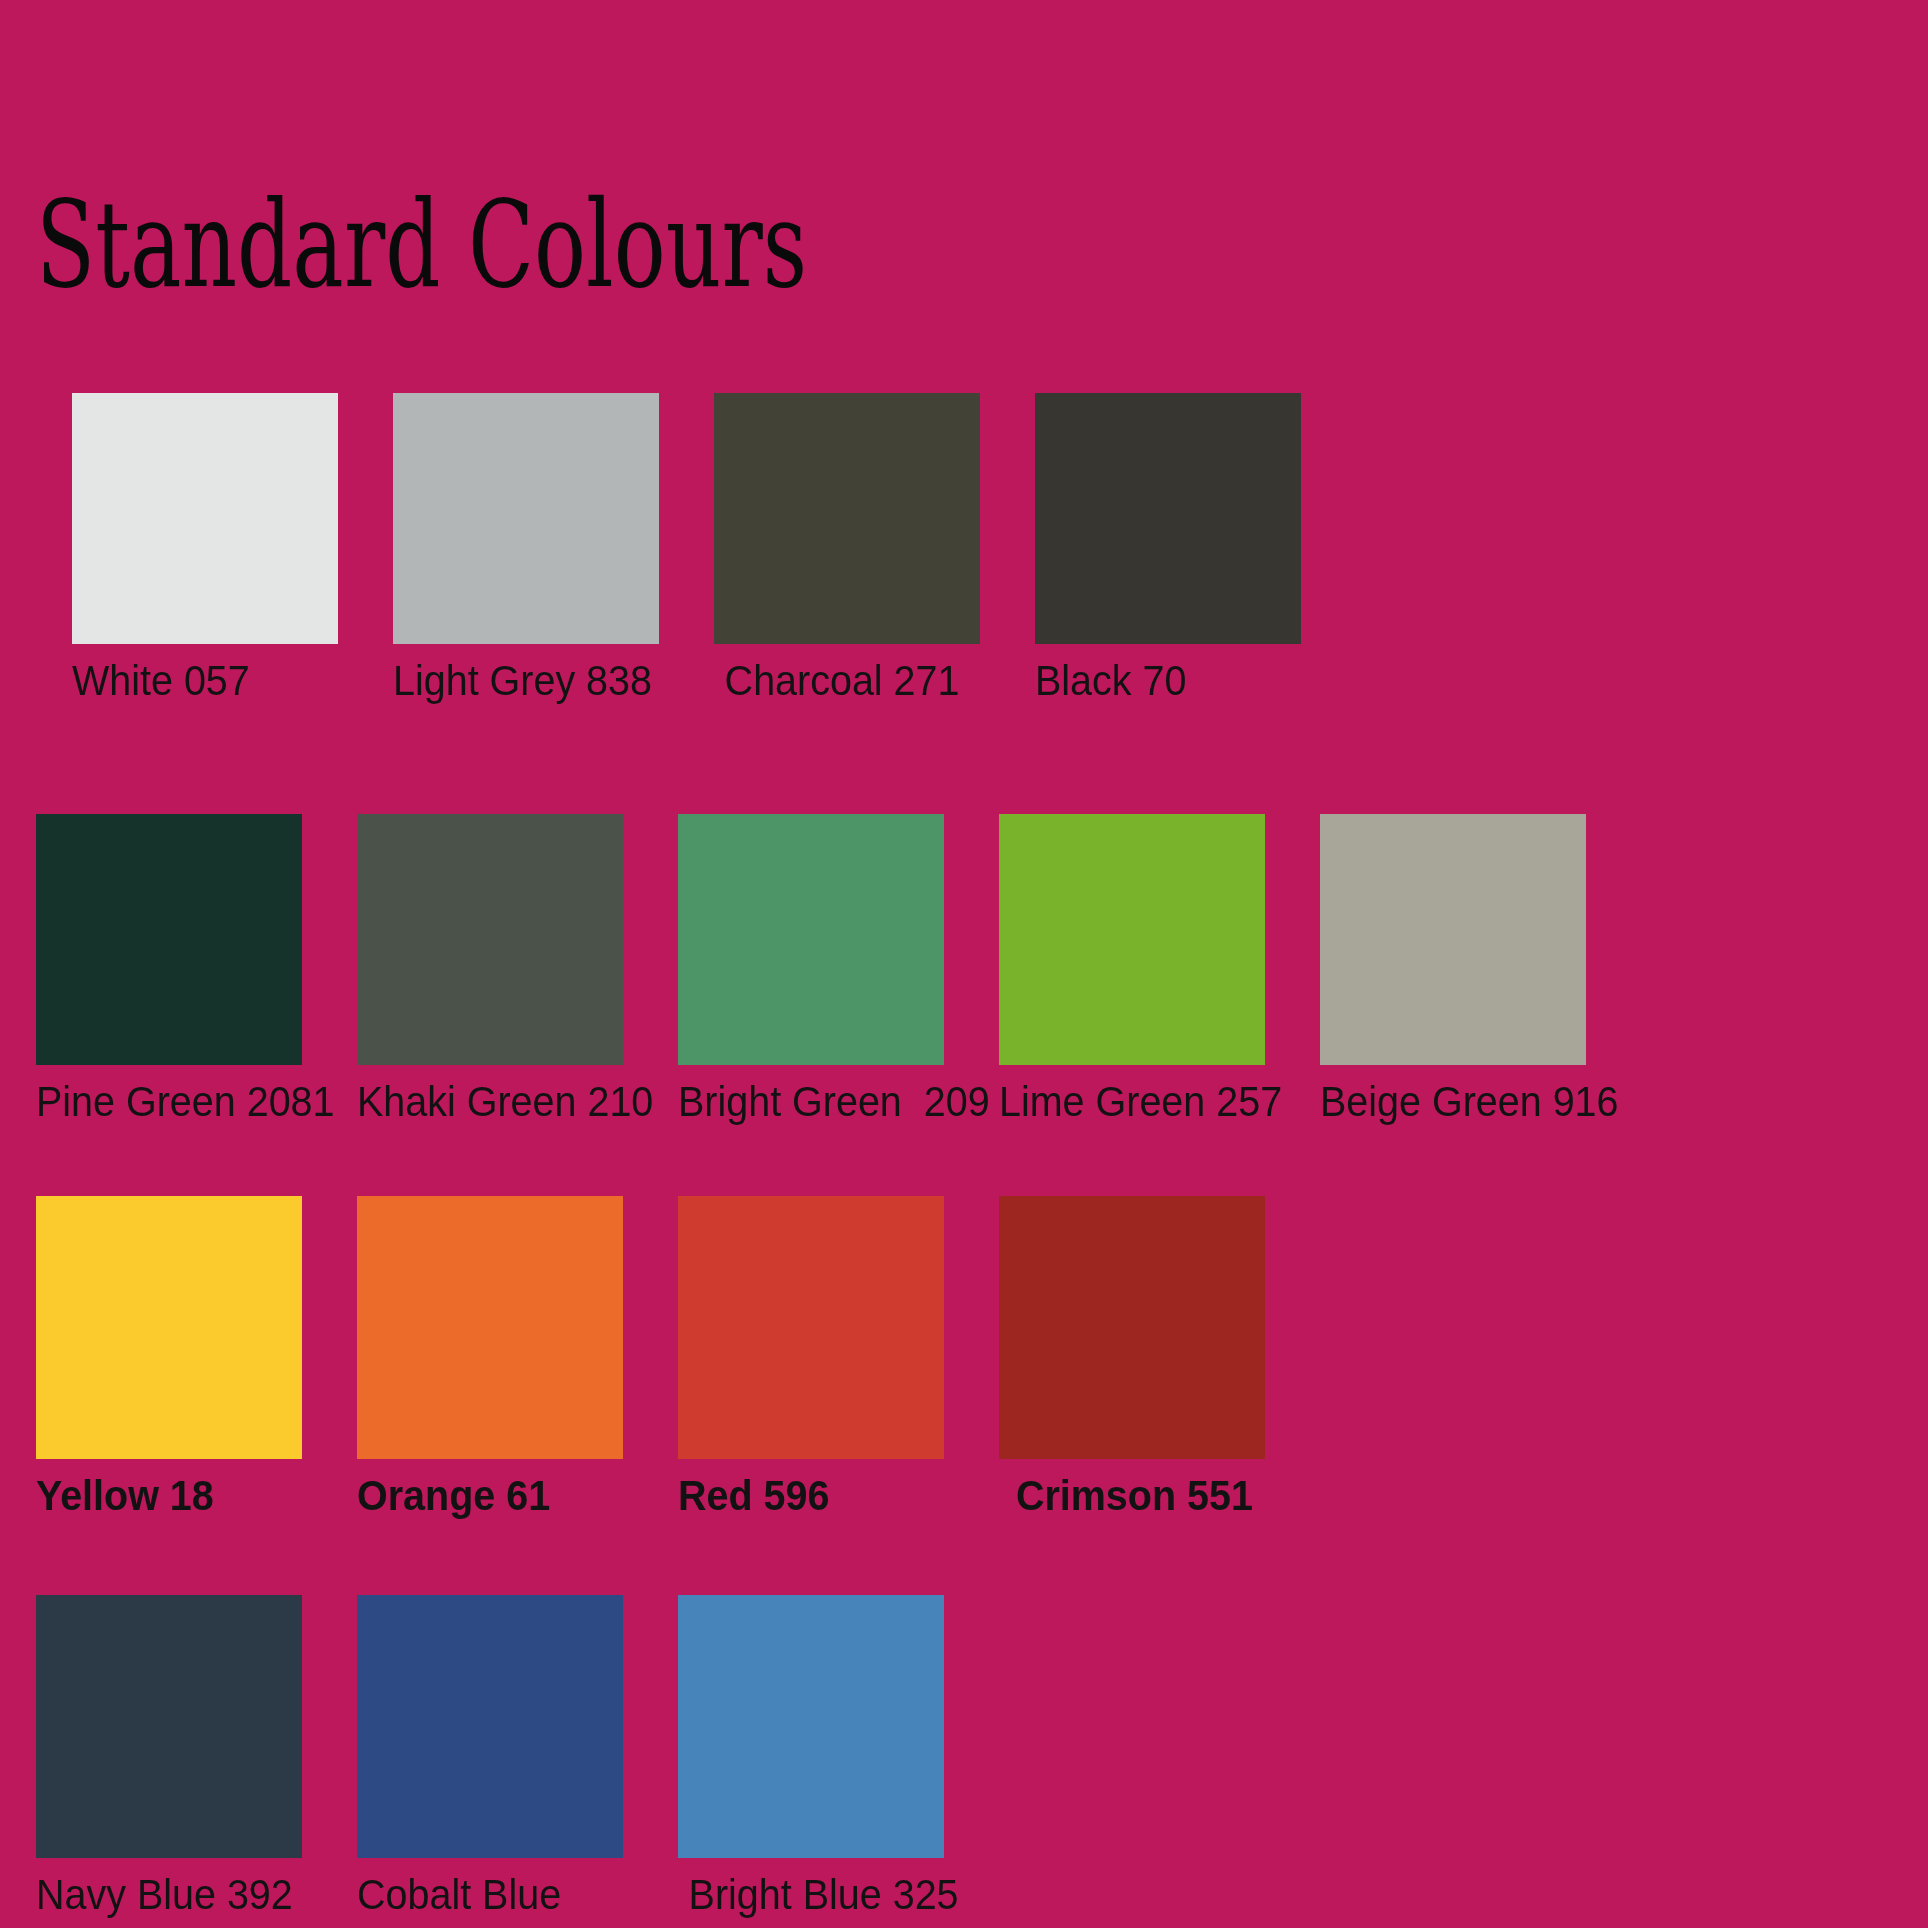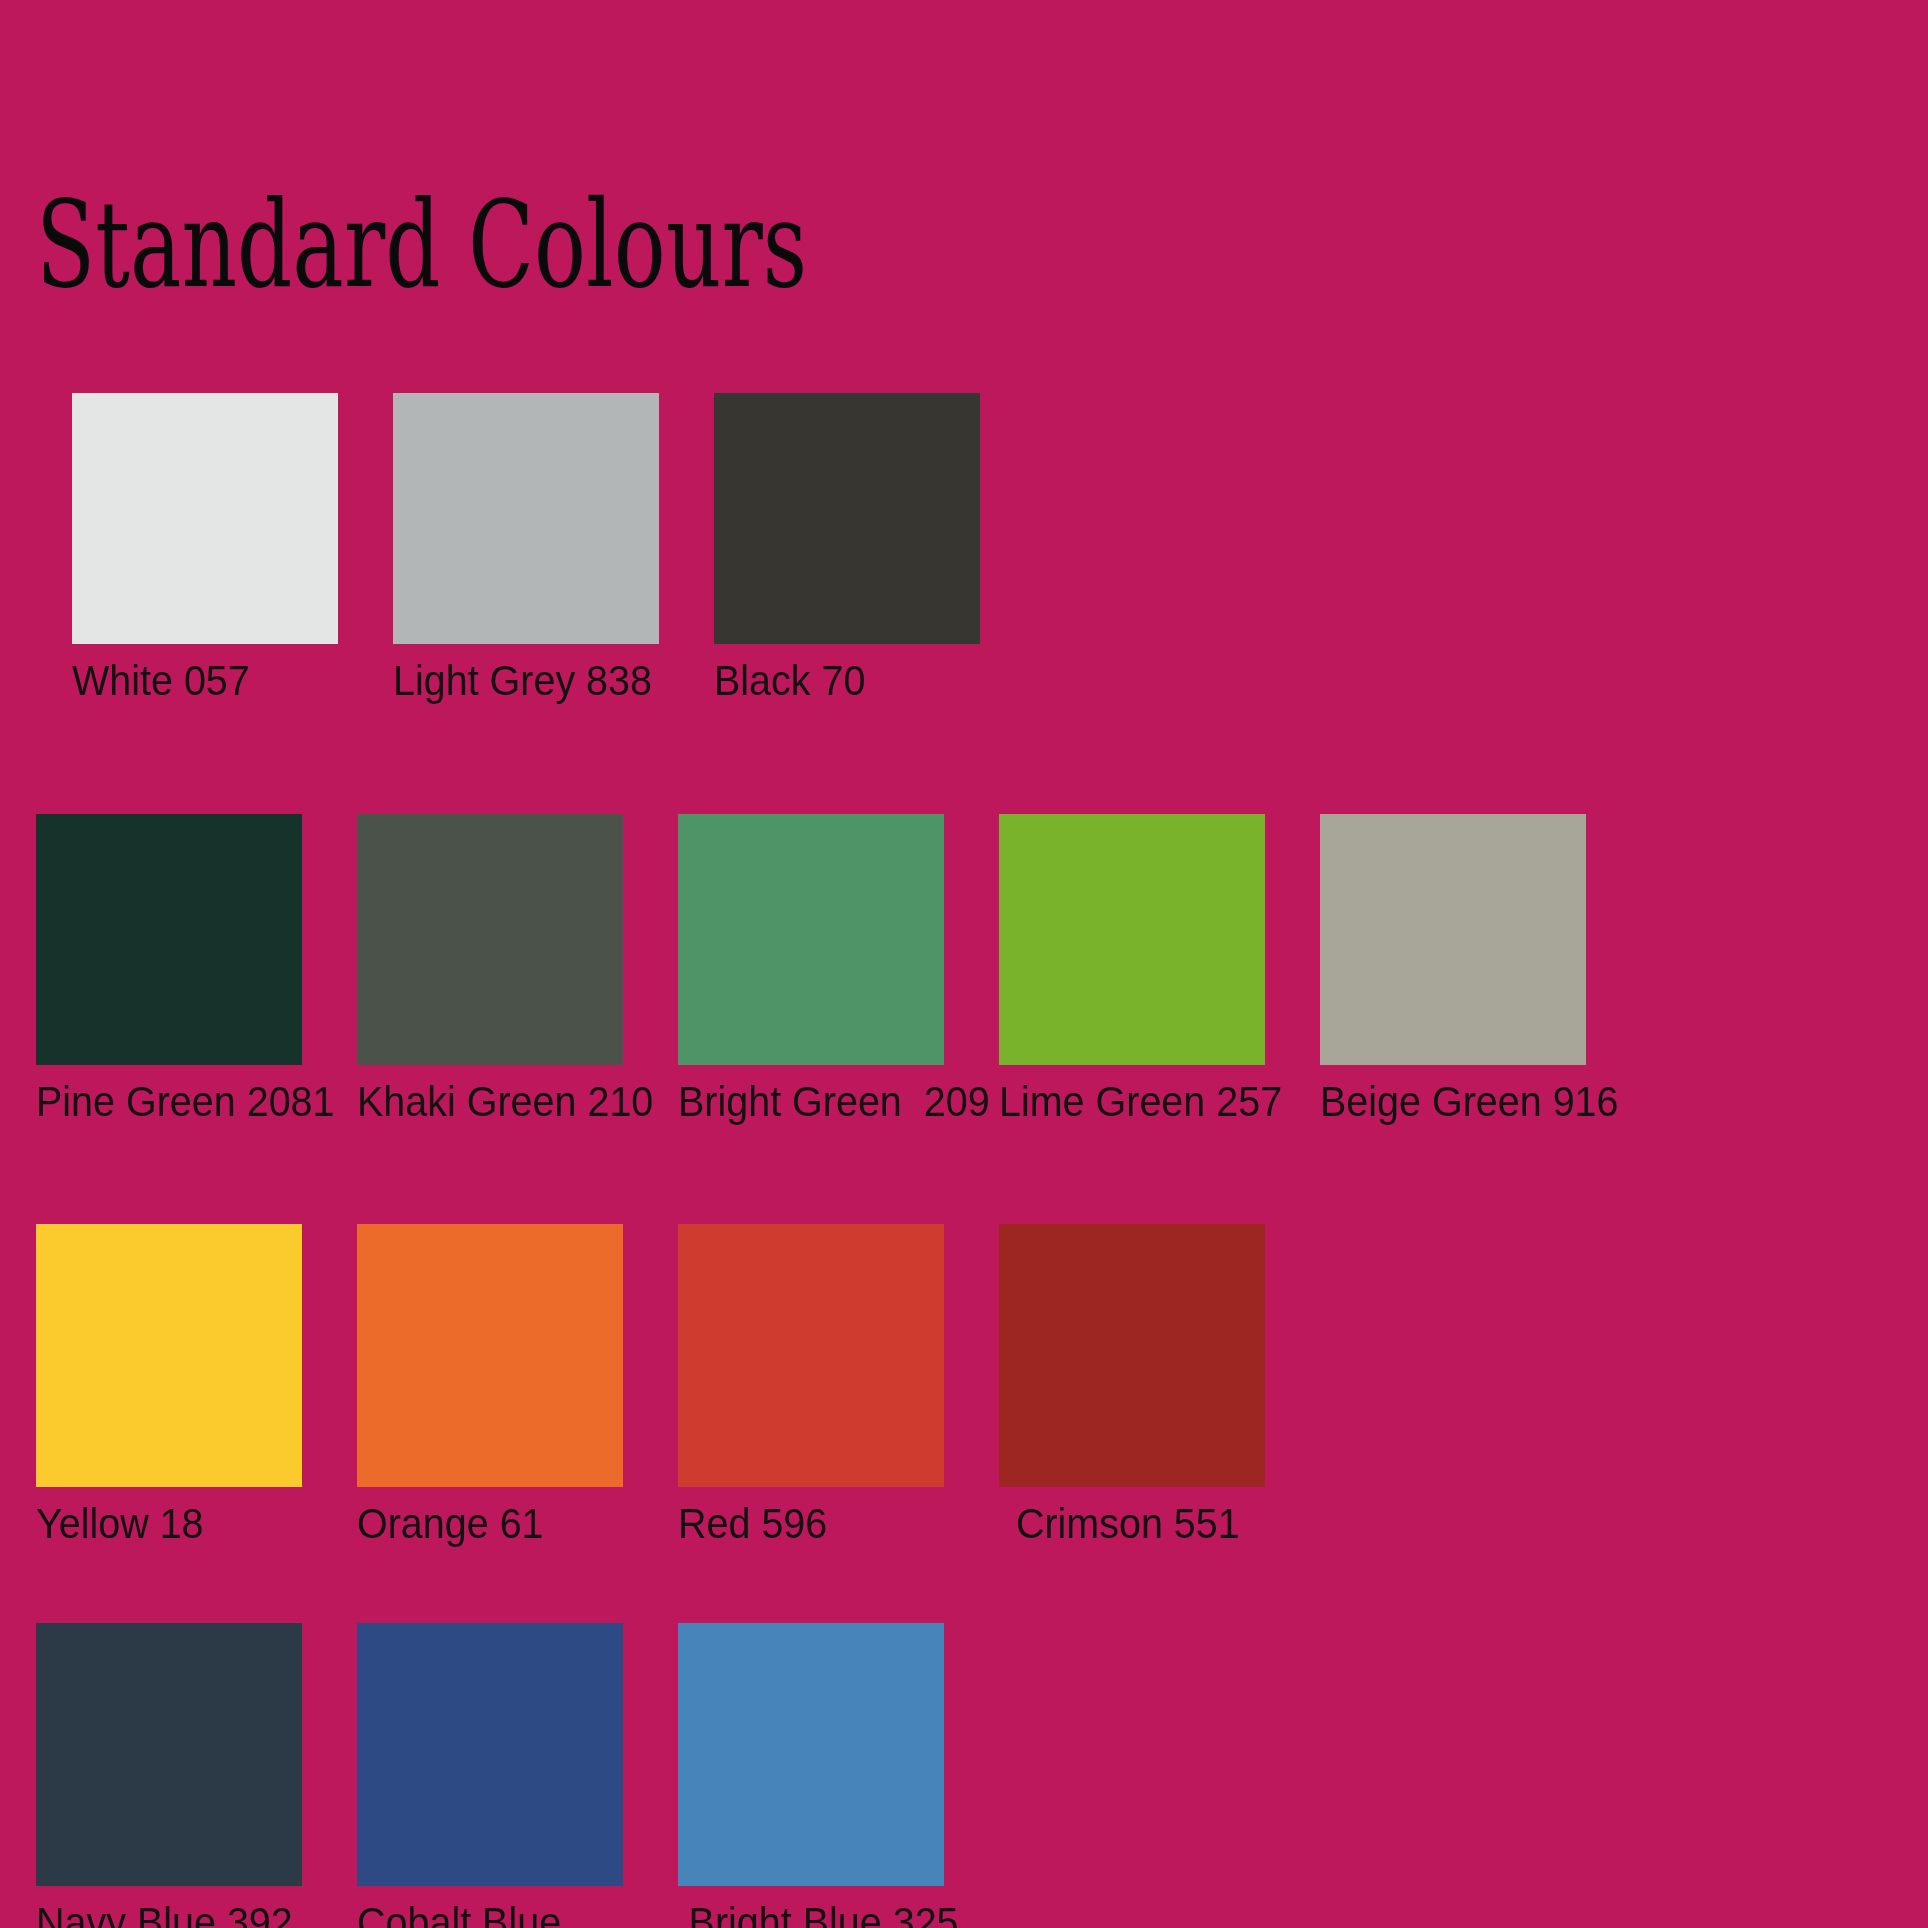--- a/index.html
+++ b/index.html
@@ -50,21 +50,21 @@
     top: 393px;
     width: 1701px;
   }
   .swatch-row {
     display: flex;
     flex-direction: row;
     align-items: flex-start;
   }
   .swatch-row.row-0 { margin-top: 0px; padding-left: 36px; }
   .swatch-row.row-1 { margin-top: 111px; }
-  .swatch-row.row-2 { margin-top: 100px; }
+  .swatch-row.row-2 { margin-top: 72px; font-weight: bold; }
   .swatch-row.row-3 { margin-top: 77px; }
 
   .swatch-cell {
     width: 266px;
     margin-right: 55px;
     flex: 0 0 auto;
   }
   .swatch-cell:last-child { margin-right: 0; }
 
   .swatch-chip {
@@ -105,20 +105,24 @@
   <div class="grid">
 
     <div class="swatch-row row-0">
       <div class="swatch-cell">
         <span class="swatch-chip" style="background-color:#E4E5E5;"></span>
         <span class="swatch-label">White 057</span>
       </div>
       <div class="swatch-cell">
         <span class="swatch-chip" style="background-color:#B2B6B6;"></span>
         <span class="swatch-label">Light Grey 838</span>
+      </div>
+      <div class="swatch-cell">
+        <span class="swatch-chip" style="background-color:#434237;"></span>
+        <span class="swatch-label label-indent-sm">Charcoal 271</span>
       </div>
       <div class="swatch-cell">
         <span class="swatch-chip" style="background-color:#373631;"></span>
         <span class="swatch-label">Black 70</span>
       </div>
     </div>
 
     <div class="swatch-row row-1">
       <div class="swatch-cell">
         <span class="swatch-chip" style="background-color:#15332B;"></span>

